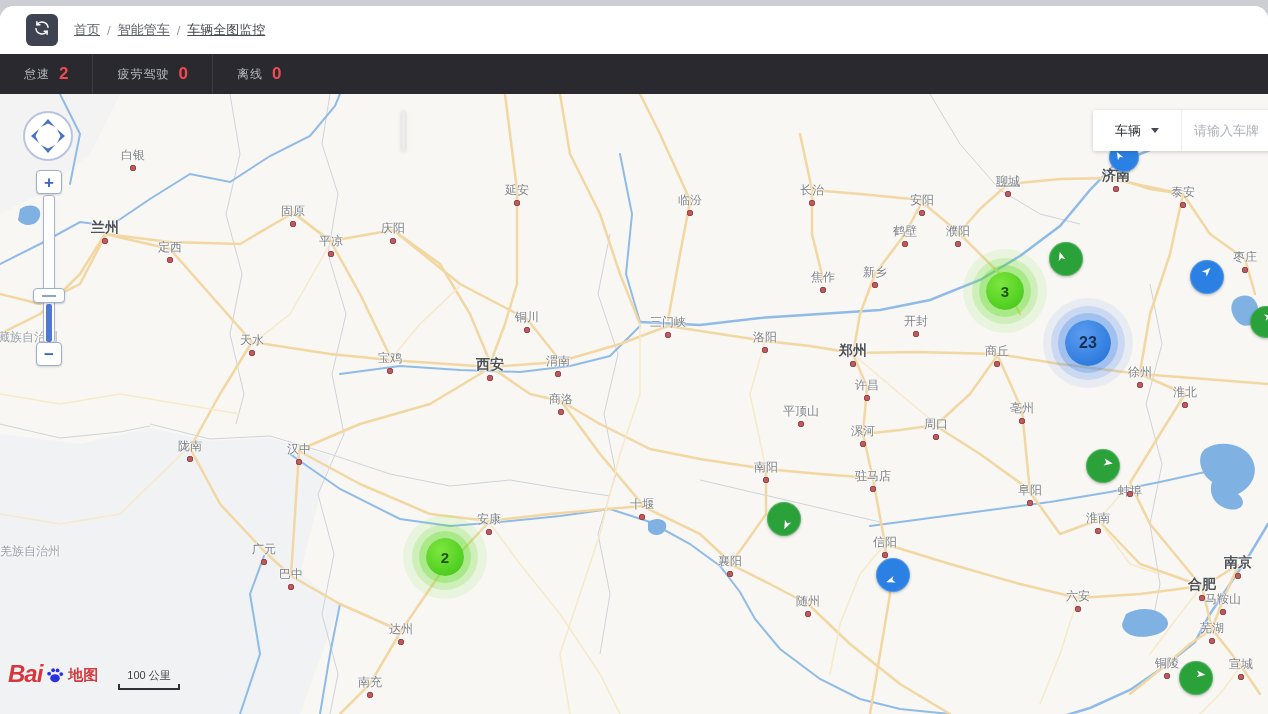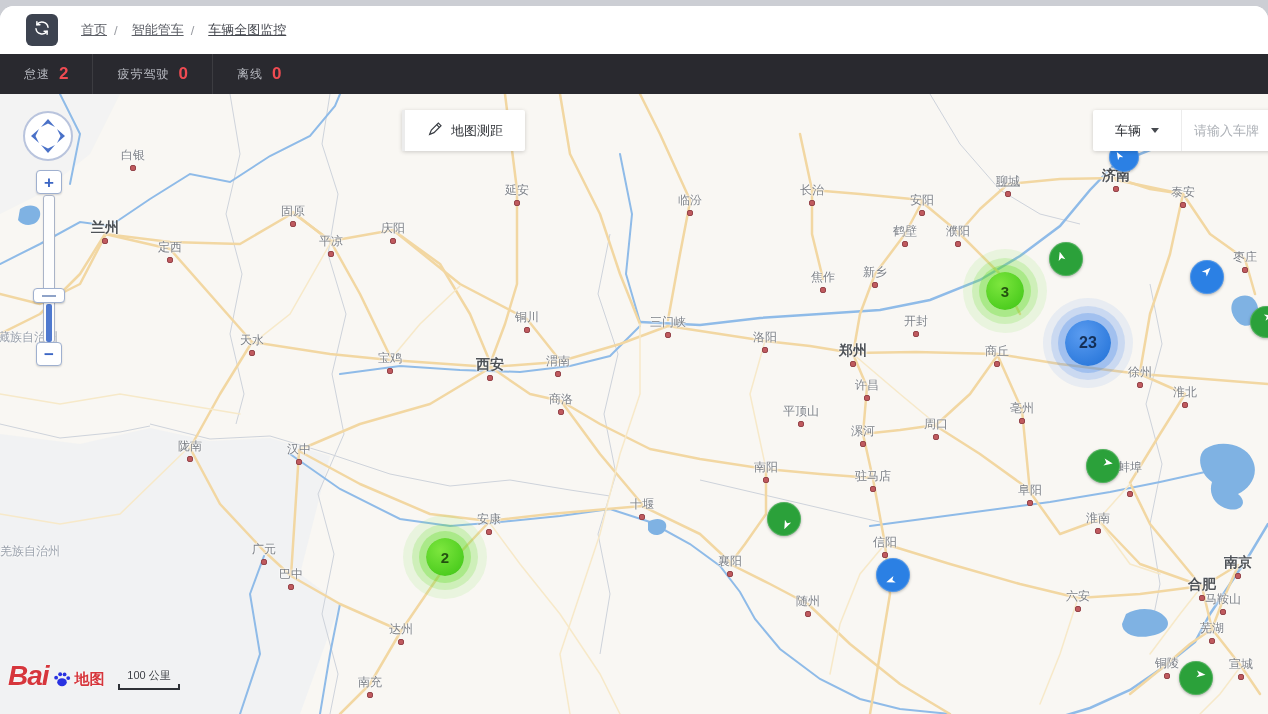--- a/index.html
+++ b/index.html
@@ -9,21 +9,21 @@
   .card { position:absolute; left:0; top:6px; width:1268px; height:708px;
     background:#fff; border-radius:14px 14px 0 0; overflow:hidden;
     display:flex; flex-direction:column; }
 
   
   .hdr { height:48px; background:#fff; display:flex; align-items:center; padding:0 0 0 26px; flex:0 0 auto; }
   .refresh-btn { width:32px; height:32px; border-radius:6px; background:#3d4350;
     display:flex; align-items:center; justify-content:center; cursor:pointer; }
   .refresh-btn svg { width:18px; height:18px; }
   .breadcrumb { margin-left:16px; font-size:13px; color:#63666d; display:flex; align-items:center; }
-  .bc-item { text-decoration:underline; color:#5c5f66; cursor:pointer;margin-left:7px; }
+  .bc-item { text-decoration:underline; color:#5c5f66; cursor:pointer; }
   .bc-item.last { color:#44474e; }
   .bc-sep { margin:0 7px; color:#9a9da3; text-decoration:none; }
 
   
   .alarm-bar { height:40px; background:#29292f; display:flex; align-items:stretch; flex:0 0 auto; }
   .atab { display:flex; align-items:center; gap:9px; padding:0 24px; cursor:pointer; position:relative; }
   .atab + .atab { border-left:1px solid rgba(255,255,255,.09); }
   .atab .lbl { font-size:12px; color:#b7b9c0; letter-spacing:1px; }
   .atab .num { font-size:17px; font-weight:700; color:#ef4b52; }
   .atab.active { background:#f1494f; padding:0 20px; }
@@ -76,21 +76,21 @@
     box-shadow:0 0 0 7px rgba(66,135,236,.30),0 0 0 14px rgba(66,135,236,.18),0 0 0 22px rgba(66,135,236,.09); }
   .cluster .cnt { font-weight:700; font-size:15px; color:rgba(12,34,6,.75); }
   .cluster.blue .cnt { color:rgba(5,20,46,.78); font-size:16px; }
   .vehicle { box-shadow:0 1px 3px rgba(0,0,0,.28), inset 0 0 0 1px rgba(255,255,255,.18); }
   .vehicle.green { background:#2ba13a; }
   .vehicle.blue { background:#2b80e4; }
   .vehicle svg { width:58%; height:58%; display:block; }
 
   
   .logo { position:absolute; left:8px; top:566px; display:flex; align-items:flex-end; gap:2px; }
-  .logo .bai { font-size:28px; font-weight:700; font-style:italic; color:#d6363c; letter-spacing:-1px;
+  .logo .bai { font-size:24px; font-weight:700; font-style:italic; color:#d6363c; letter-spacing:-1px;
     text-shadow:0 0 2px #fff; }
   .logo .paw { width:22px; height:22px; margin-bottom:2px; }
   .logo .sfx { font-size:15px; font-weight:700; color:#d6363c; margin-bottom:3px; text-shadow:0 0 2px #fff; }
   .scale { position:absolute; left:118px; top:574px; width:62px; text-align:center; }
   .scale .stxt { font-size:11px; color:#3c3f45; text-shadow:0 0 2px #fff; }
   .scale .sbar { margin-top:1px; height:6px; border-left:2px solid #2e3136; border-right:2px solid #2e3136;
     border-bottom:2px solid #2e3136; }
   .copyright { position:absolute; left:232px; top:588px; font-size:11px; color:#5f6770; white-space:nowrap;
     text-shadow:0 0 2px #fff,0 0 2px #fff; }
   .copyright .brand { color:#47548c; font-weight:700; }
@@ -298,21 +298,21 @@
           <div class="city" style="left: 997px; top: 257px;">商丘</div>
           <div class="citydot" style="left: 997px; top: 270px;"></div>
           <div class="city" style="left: 1140px; top: 278px;">徐州</div>
           <div class="citydot" style="left: 1140px; top: 291px;"></div>
           <div class="city" style="left: 1185px; top: 298px;">淮北</div>
           <div class="citydot" style="left: 1185px; top: 311px;"></div>
           <div class="city" style="left: 1022px; top: 314px;">亳州</div>
           <div class="citydot" style="left: 1022px; top: 327px;"></div>
           <div class="city" style="left: 1030px; top: 396px; text-align: right;">阜阳</div>
           <div class="citydot" style="left: 1030px; top: 409px;"></div>
-          <div class="city" style="left: 1130px; top: 373px;">蚌埠</div>
+          <div class="city" style="left: 1130px; top: 397px;">蚌埠</div>
           <div class="citydot" style="left: 1130px; top: 400px;"></div>
           <div class="city" style="left: 1098px; top: 424px;">淮南</div>
           <div class="citydot" style="left: 1098px; top: 437px;"></div>
           <div class="city" style="left: 766px; top: 373px;">南阳</div>
           <div class="citydot" style="left: 766px; top: 386px;"></div>
           <div class="city" style="left: 873px; top: 382px;">驻马店</div>
           <div class="citydot" style="left: 873px; top: 395px;"></div>
           <div class="city" style="left: 885px; top: 448px;">信阳</div>
           <div class="citydot" style="left: 885px; top: 461px;"></div>
           <div class="city" style="left: 730px; top: 467px;">襄阳</div>
@@ -432,27 +432,20 @@
       <div class="zoom-btn" style="top:76px">+</div>
       <div class="zoom-track"></div>
       <div class="zoom-fill"></div>
       <div class="zoom-handle"></div>
       <div class="zoom-btn" style="top:248px">−</div>
 
       <div class="tb-group" style="left:402px" id="tbMain">
           <div class="vsep"></div>
           <div class="vsep"></div>
           <div class="vsep"></div>
-          <div class="tb-btn">
-            <span><svg viewBox="0 0 24 24" fill="none" stroke="#3c4046" stroke-width="1.8">
-                <path d="M4 20l2.5-6.5L17 3l4 4L10.5 17.5 4 20z"></path>
-                <path d="M14.5 5.5l4 4"></path>
-              </svg></span>
-            <span>地图测距</span>
-          </div>
         </div>
       <div class="tb-group" style="left:1093px; width:240px">
         <div class="tb-btn" id="vehBtn">
           <span>车辆</span>
           <span class="caret"></span>
         </div>
         <div class="vsep"></div>
         <input class="tb-search" type="text" placeholder="请输入车牌" style="">
       </div>
 

